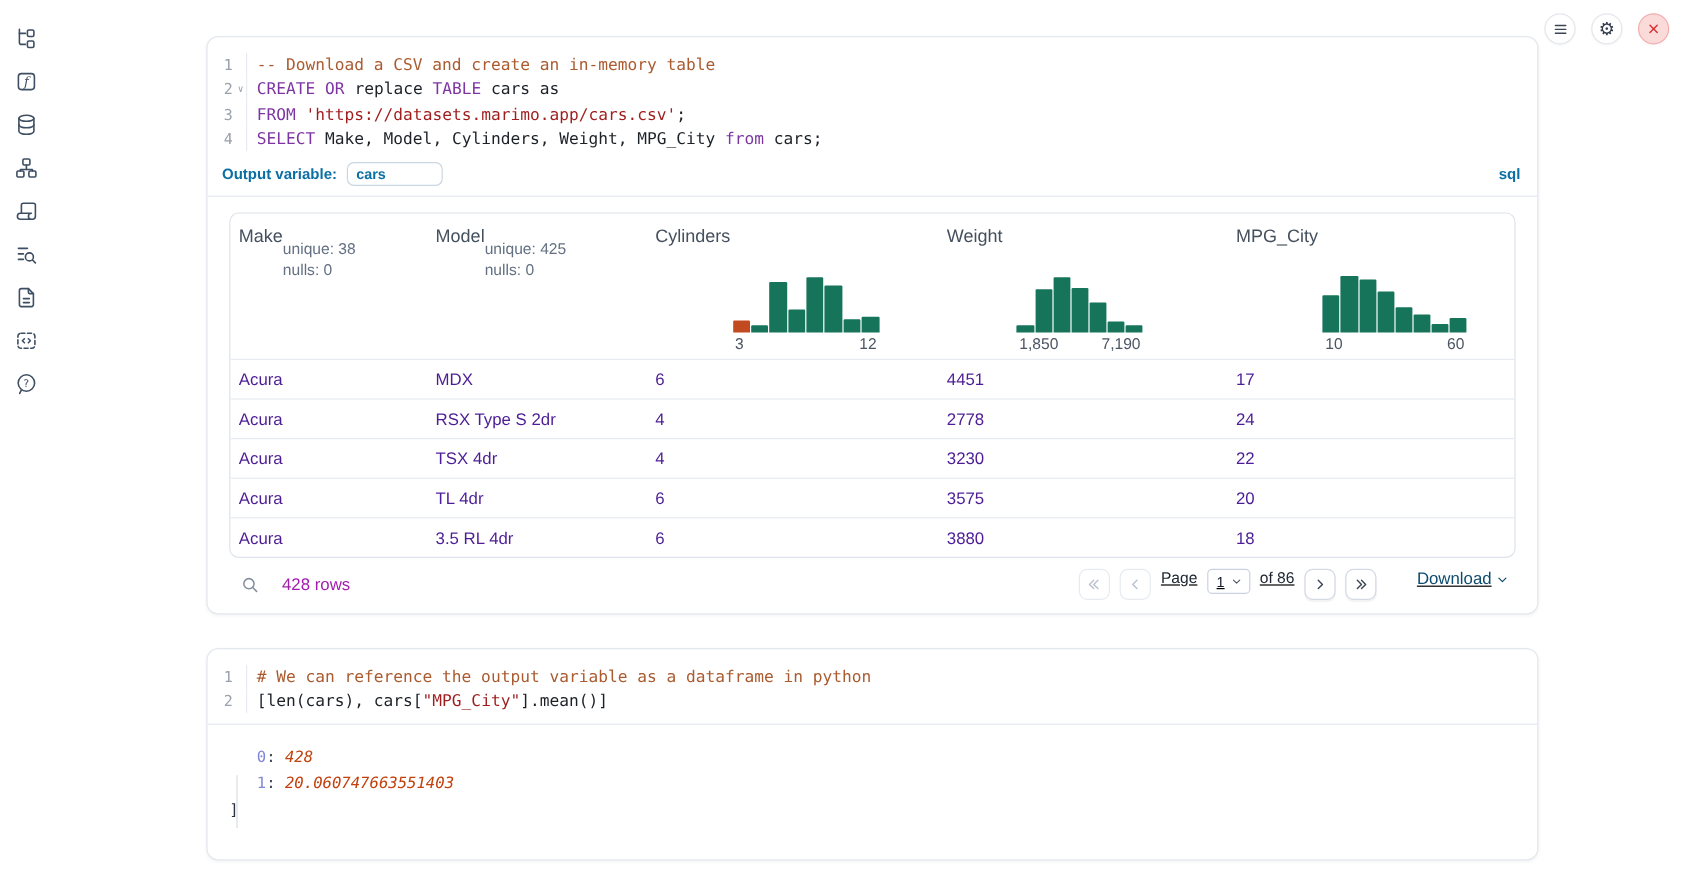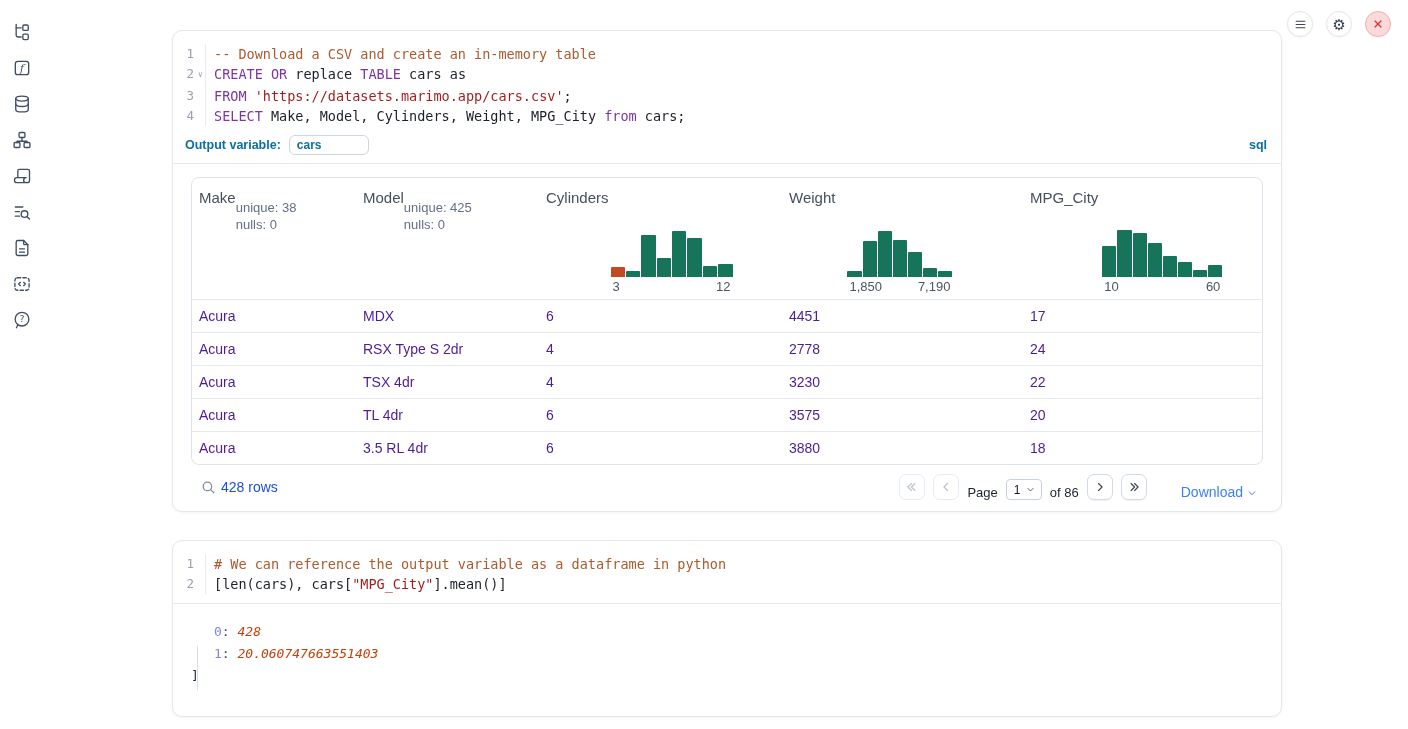--- a/index.html
+++ b/index.html
@@ -60,34 +60,34 @@
   .bars { display:flex; align-items:flex-end; gap:1px; height:50px; }
   .bar { flex:1; border-radius:1px 1px 0 0; }
   .axis { display:flex; justify-content:space-between; font-size:13px; color:#4b5563;
     margin-top:2px; padding:0 2px; }
   .trow { height:33px; border-top:1px solid #e7ebf1; align-items:center; font-size:14px; color:#4c1d95; }
   .tcell { overflow:hidden; white-space:nowrap; }
 
   
   .table-footer { height:44px; display:flex; align-items:center; padding:0 6px 0 9px; }
   .search-icon { width:17px; height:17px; color:#848f9e; cursor:pointer; }
-  .rowcount { margin-left:4px; font-size:14px; color:#1d4ed8; }
-  .pager { margin-left:auto; display:flex; align-items:flex-end; gap:8px; }
+  .rowcount { margin-left:18px; font-size:14px; color:#a21caf; }
+  .pager { margin-left:auto; display:flex; align-items:flex-start; gap:8px;text-decoration:underline; }
   .pg-btn { width:26px; height:26px; border-radius:7px; background:#fff; border:1px solid #dfe4eb;
     display:flex; align-items:center; justify-content:center; cursor:pointer;
     box-shadow:0 1px 1px rgba(15,23,42,0.05); }
   .pg-btn svg { width:14px; height:14px; }
   .pg-btn.disabled { color:#b8c1cd; border-color:#e7ebf0; box-shadow:none; }
   .pg-btn.enabled { color:#3d4654; border-color:#d4dae3; }
   .pg-text { font-size:13px; color:#1b2430; }
   .pselect { height:21px; min-width:36px; border:1px solid #c9d2dd; border-radius:4px;
     display:flex; align-items:center; padding:0 4px 0 7px; gap:5px; font-size:12px; color:#111827;
     cursor:pointer; background:#fff; }
   .pselect svg { width:9px; height:9px; color:#4b5563; }
-  .download { margin-left:10px; display:flex; align-items:center; gap:4px; color:#3b82f6;
+  .download { margin-left:10px; display:flex; align-items:center; gap:4px; color:#0c4a6e;
     font-size:14px; cursor:pointer;padding-left:16px; }
   .download svg { width:10px; height:10px; margin-top:2px; }
 
   
   .tree { position:relative; padding:17px 0 0 18px; font-family:"DejaVu Sans Mono", monospace;
     font-size:13px; line-height:22px; height:112px; }
   .tw-chev { color:#6b7280; font-size:9px; margin-right:4px; vertical-align:2px; cursor:pointer; }
   .tw-bracket { color:#273140; }
   .tw-items { color:#9aa0a8; font-style:italic; margin-left:7px; }
   .tree-entry { padding-left:23px; }

